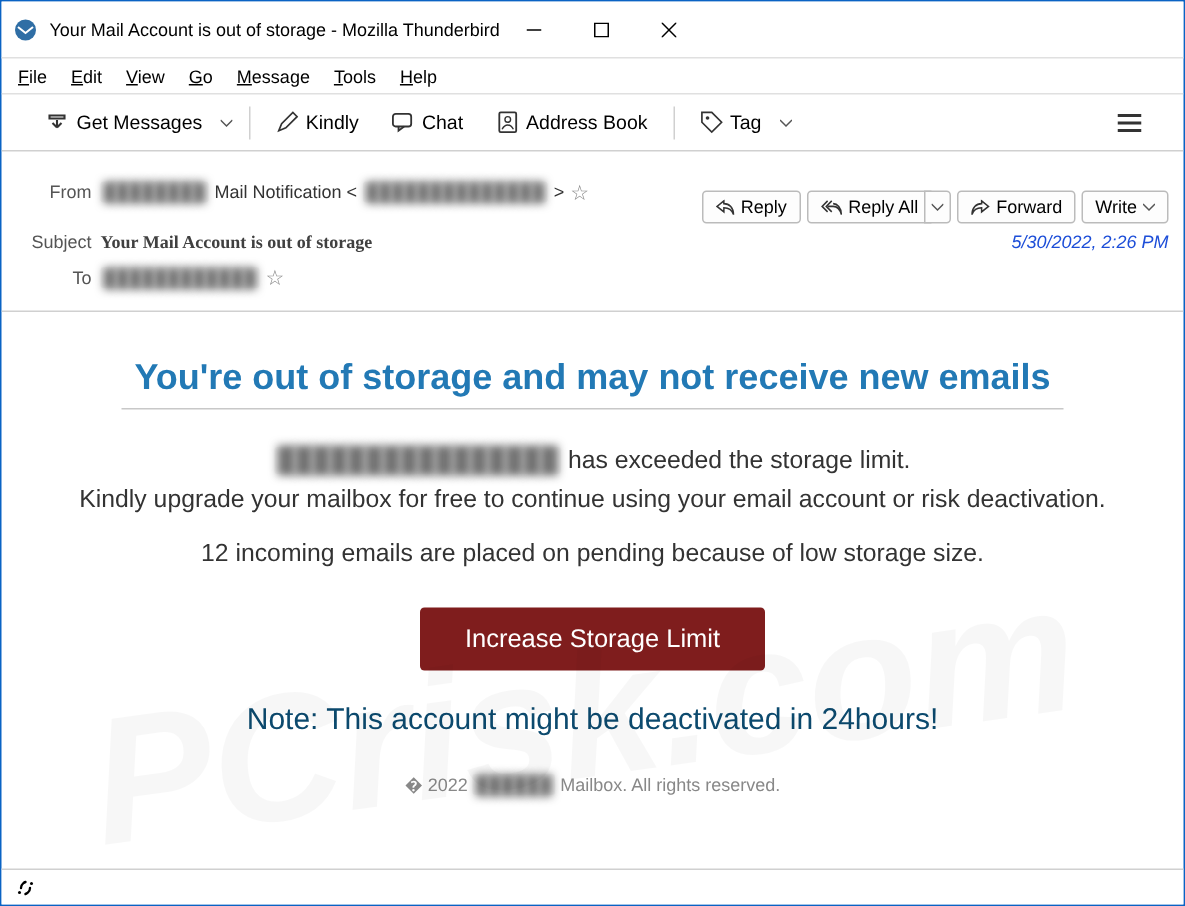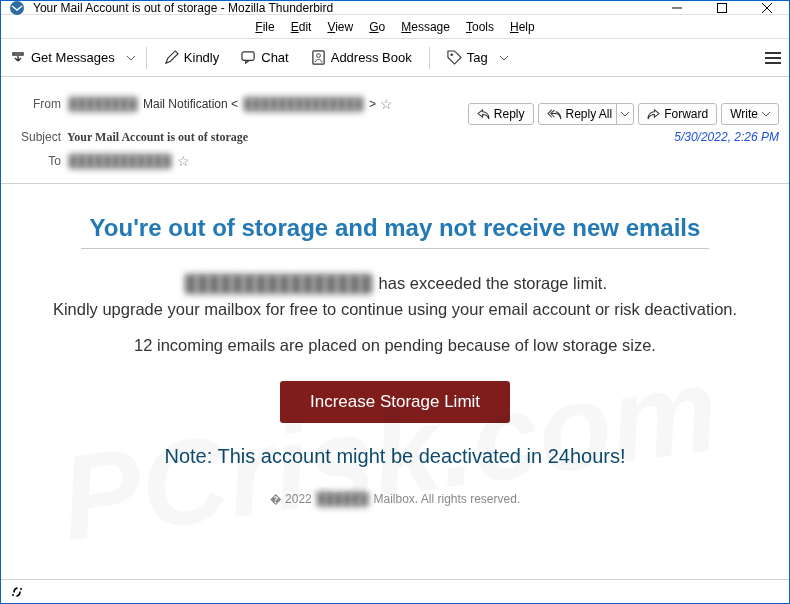--- a/index.html
+++ b/index.html
@@ -1,32 +1,32 @@
 <!DOCTYPE html>
 <html><head>
 <meta charset="utf-8">
 <style>
 * { box-sizing: border-box; margin: 0; padding: 0; }
 body { font-family: "Segoe UI", Arial, sans-serif; font-size: 13px; background: #fff; width: 790px; height: 604px; overflow: hidden; position: relative; border: 1px solid #0a63c4; }
 
 
-.titlebar { height: 14px; background: #fff; display: flex; align-items: center; justify-content: space-between; border-bottom: 1px solid #e0e0e0; }
+.titlebar { height: 38px; background: #fff; display: flex; align-items: center; justify-content: flex-start; border-bottom: 1px solid #e0e0e0; }
 .titlebar-left { display: flex; align-items: center; gap: 8px; padding-left: 8px; }
 .titlebar-icon { width: 16px; height: 16px; }
 .titlebar-title { font-size: 12px; color: #000; }
 .window-controls { display: flex; }
 .winbtn { width: 45px; height: 30px; display: flex; align-items: center; justify-content: center; }
 
 
-.menubar { height: 24px; display: flex; align-items: center; padding: 0 4px; gap: 2px; border-bottom: 1px solid #e0e0e0; justify-content: center; }
+.menubar { height: 24px; display: flex; align-items: center; padding: 0 4px; gap: 2px; border-bottom: 1px solid #e0e0e0; }
 .menuitem { padding: 2px 7px; font-size: 12px; }
 .menuitem .ul { text-decoration: underline; }
 
 
-.toolbar { height: 38px; display: flex; align-items: center; padding: 0 0; gap: 4px; border-bottom: 1px solid #d0d0d0; }
+.toolbar { height: 38px; display: flex; align-items: center; padding: 0 20px; gap: 4px; border-bottom: 1px solid #d0d0d0; }
 .tbtn { display: flex; align-items: center; gap: 5px; padding: 4px 8px; border: 1px solid transparent; border-radius: 3px; font-size: 13px; }
 .tgroup { display: flex; align-items: center; }
 .sep { width: 1px; height: 22px; background: #d0d0d0; margin: 0 4px; }
 .chev { width: 14px; display:flex; justify-content:center; align-items:center; padding:4px 2px; border-radius:3px;}
 .spacer { flex: 1; }
 .hamburger { padding: 4px 8px; }
 
 
 .headerarea { padding: 6px 10px 10px 10px; border-bottom: 1px solid #d0d0d0; }
 .hrow { display: flex; align-items: center; min-height: 24px; gap: 6px; }

